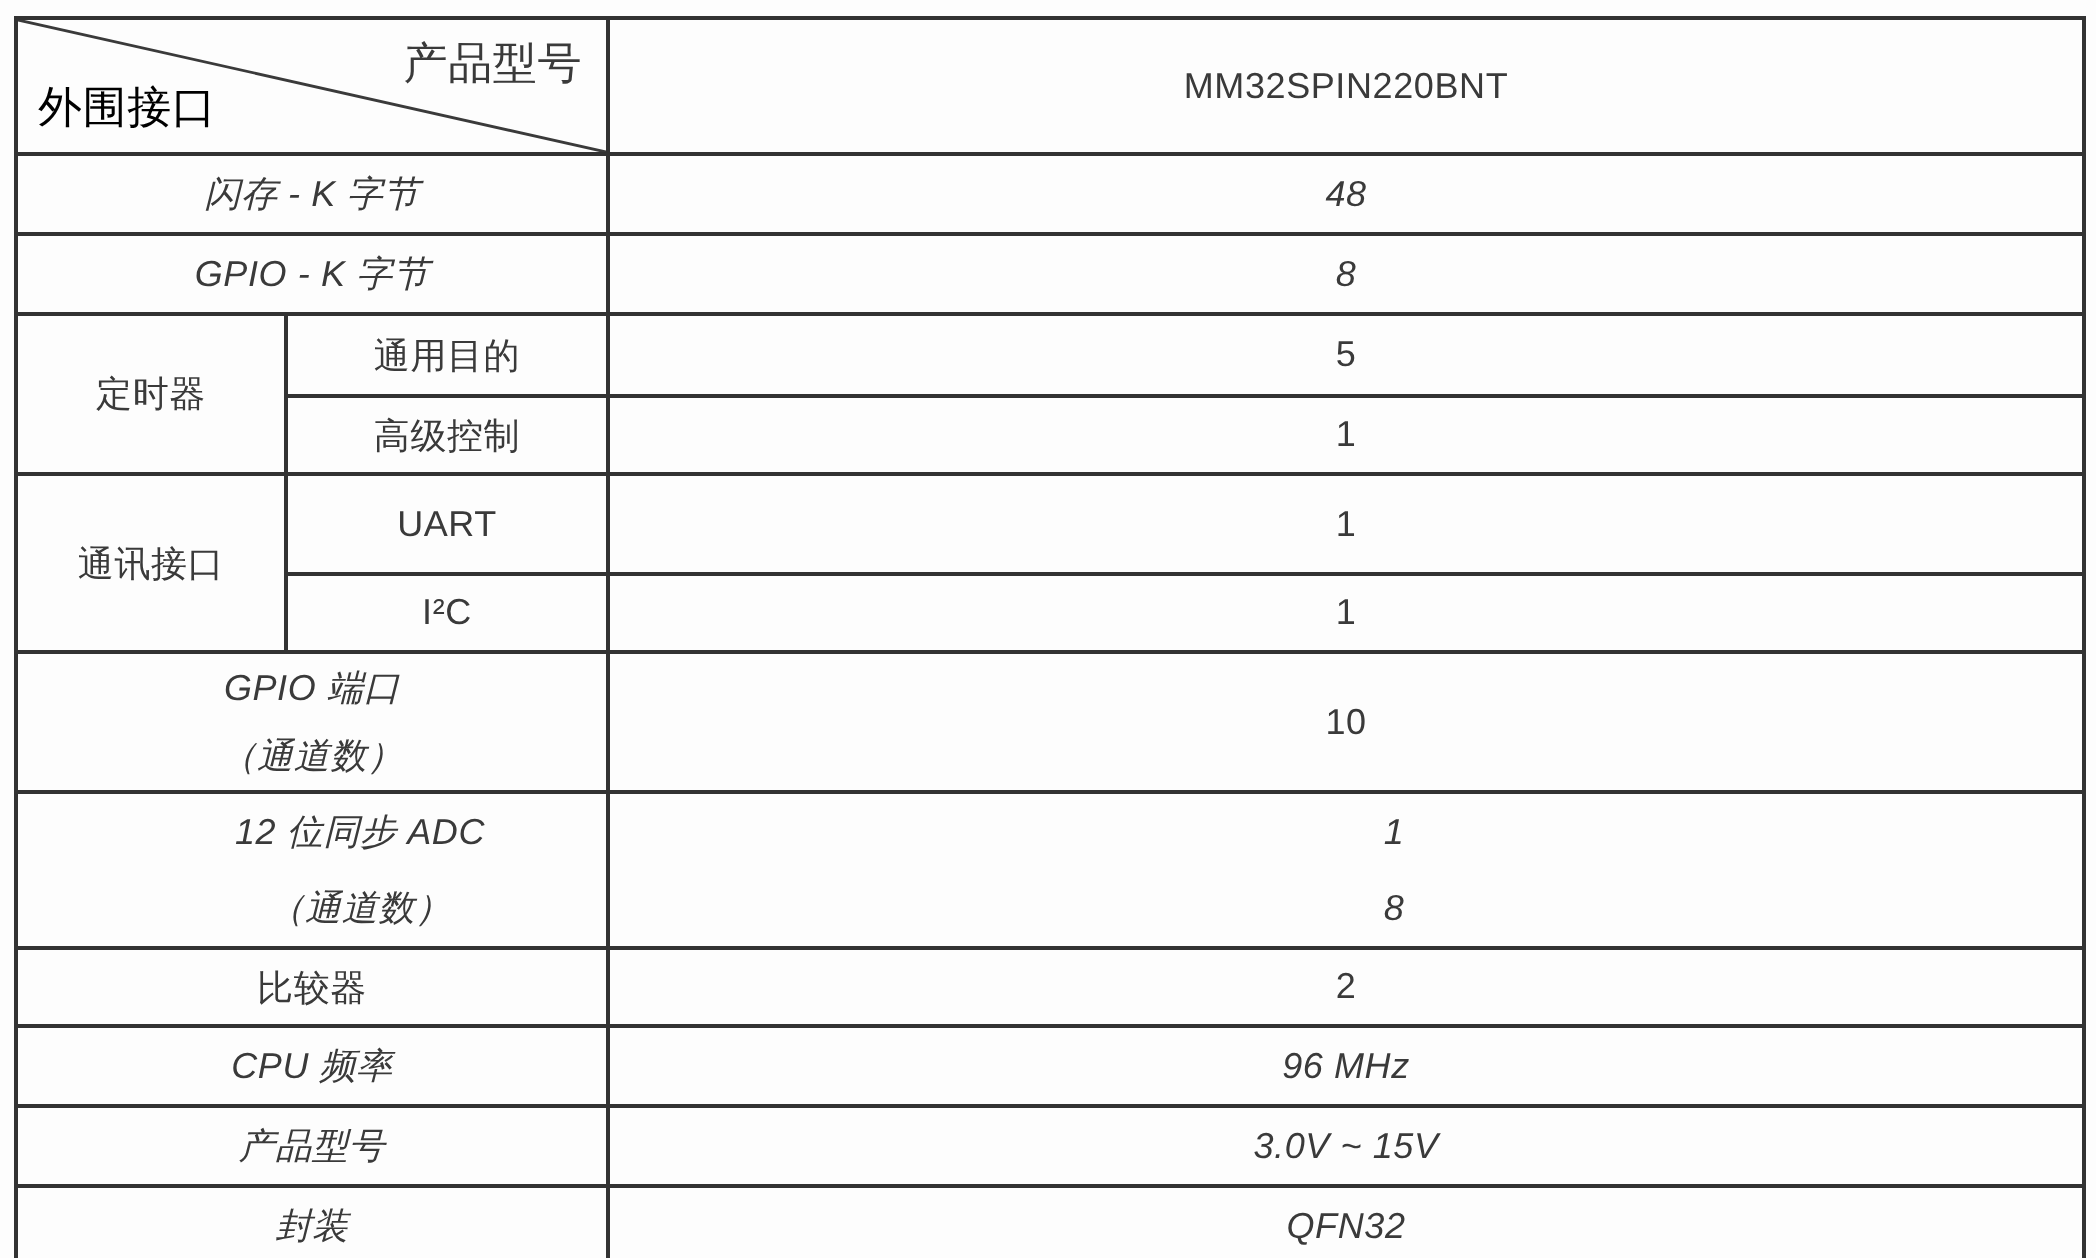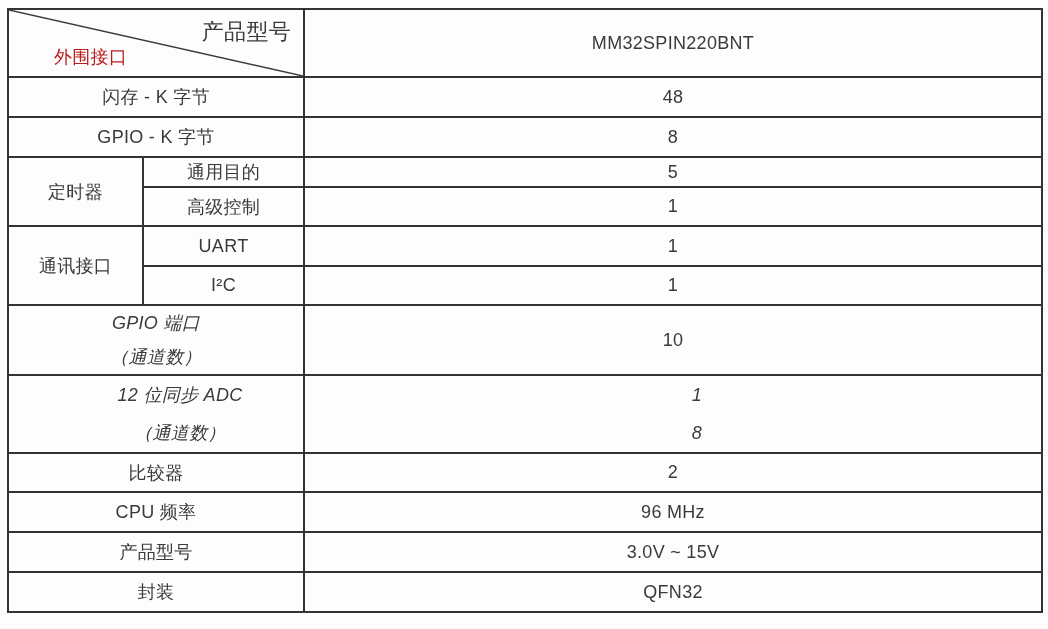--- a/index.html
+++ b/index.html
@@ -22,40 +22,40 @@
     font-size: 18px;
     color: #3a3a3a;
     padding: 0;
     letter-spacing: 0.3px;
   }
   col.col-a { width: 135px; }
   col.col-b { width: 161px; }
   col.col-c { width: 738px; }
 
   tr.r-header  td { height: 68px; }
-  tr.r-std     td { height: 40px; }
+  tr.r-std     td { height: 40px; font-style: italic; }
   tr.r-39      td { height: 39px; margin-left: 48px; }
-  tr.r-41      td { height: 30px; }
-  tr.r-42      td { height: 40px; }
+  tr.r-41      td { height: 41px; }
+  tr.r-42      td { height: 50px; }
   tr.r-gpio    td { height: 69px; }
   tr.r-adc     td { height: 78px; }
 
   td.diag-cell { position: relative; padding: 0; }
   td.diag-cell svg.diag-line {
     position: absolute; top: 0; left: 0;
     width: 100%; height: 100%;
     display: block;
   }
   .diag-top {
     position: absolute; top: 7px; right: 12px;
     font-size: 22px; color: #3a3a3a;
   }
   .diag-bottom {
     position: absolute; bottom: 7px; left: 10px;
-    font-size: 18px; color: #b91c1c; margin-left: 35px;
+    font-size: 22px; color: #000000;
   }
   .two-line div { line-height: 34px; font-style: italic; }
   tr.r-adc .two-line div { line-height: 38px; margin-left: 48px; }
 </style>
 </head>
 <body>
 
 <div class="page">
   <table class="spec">
     <colgroup>

